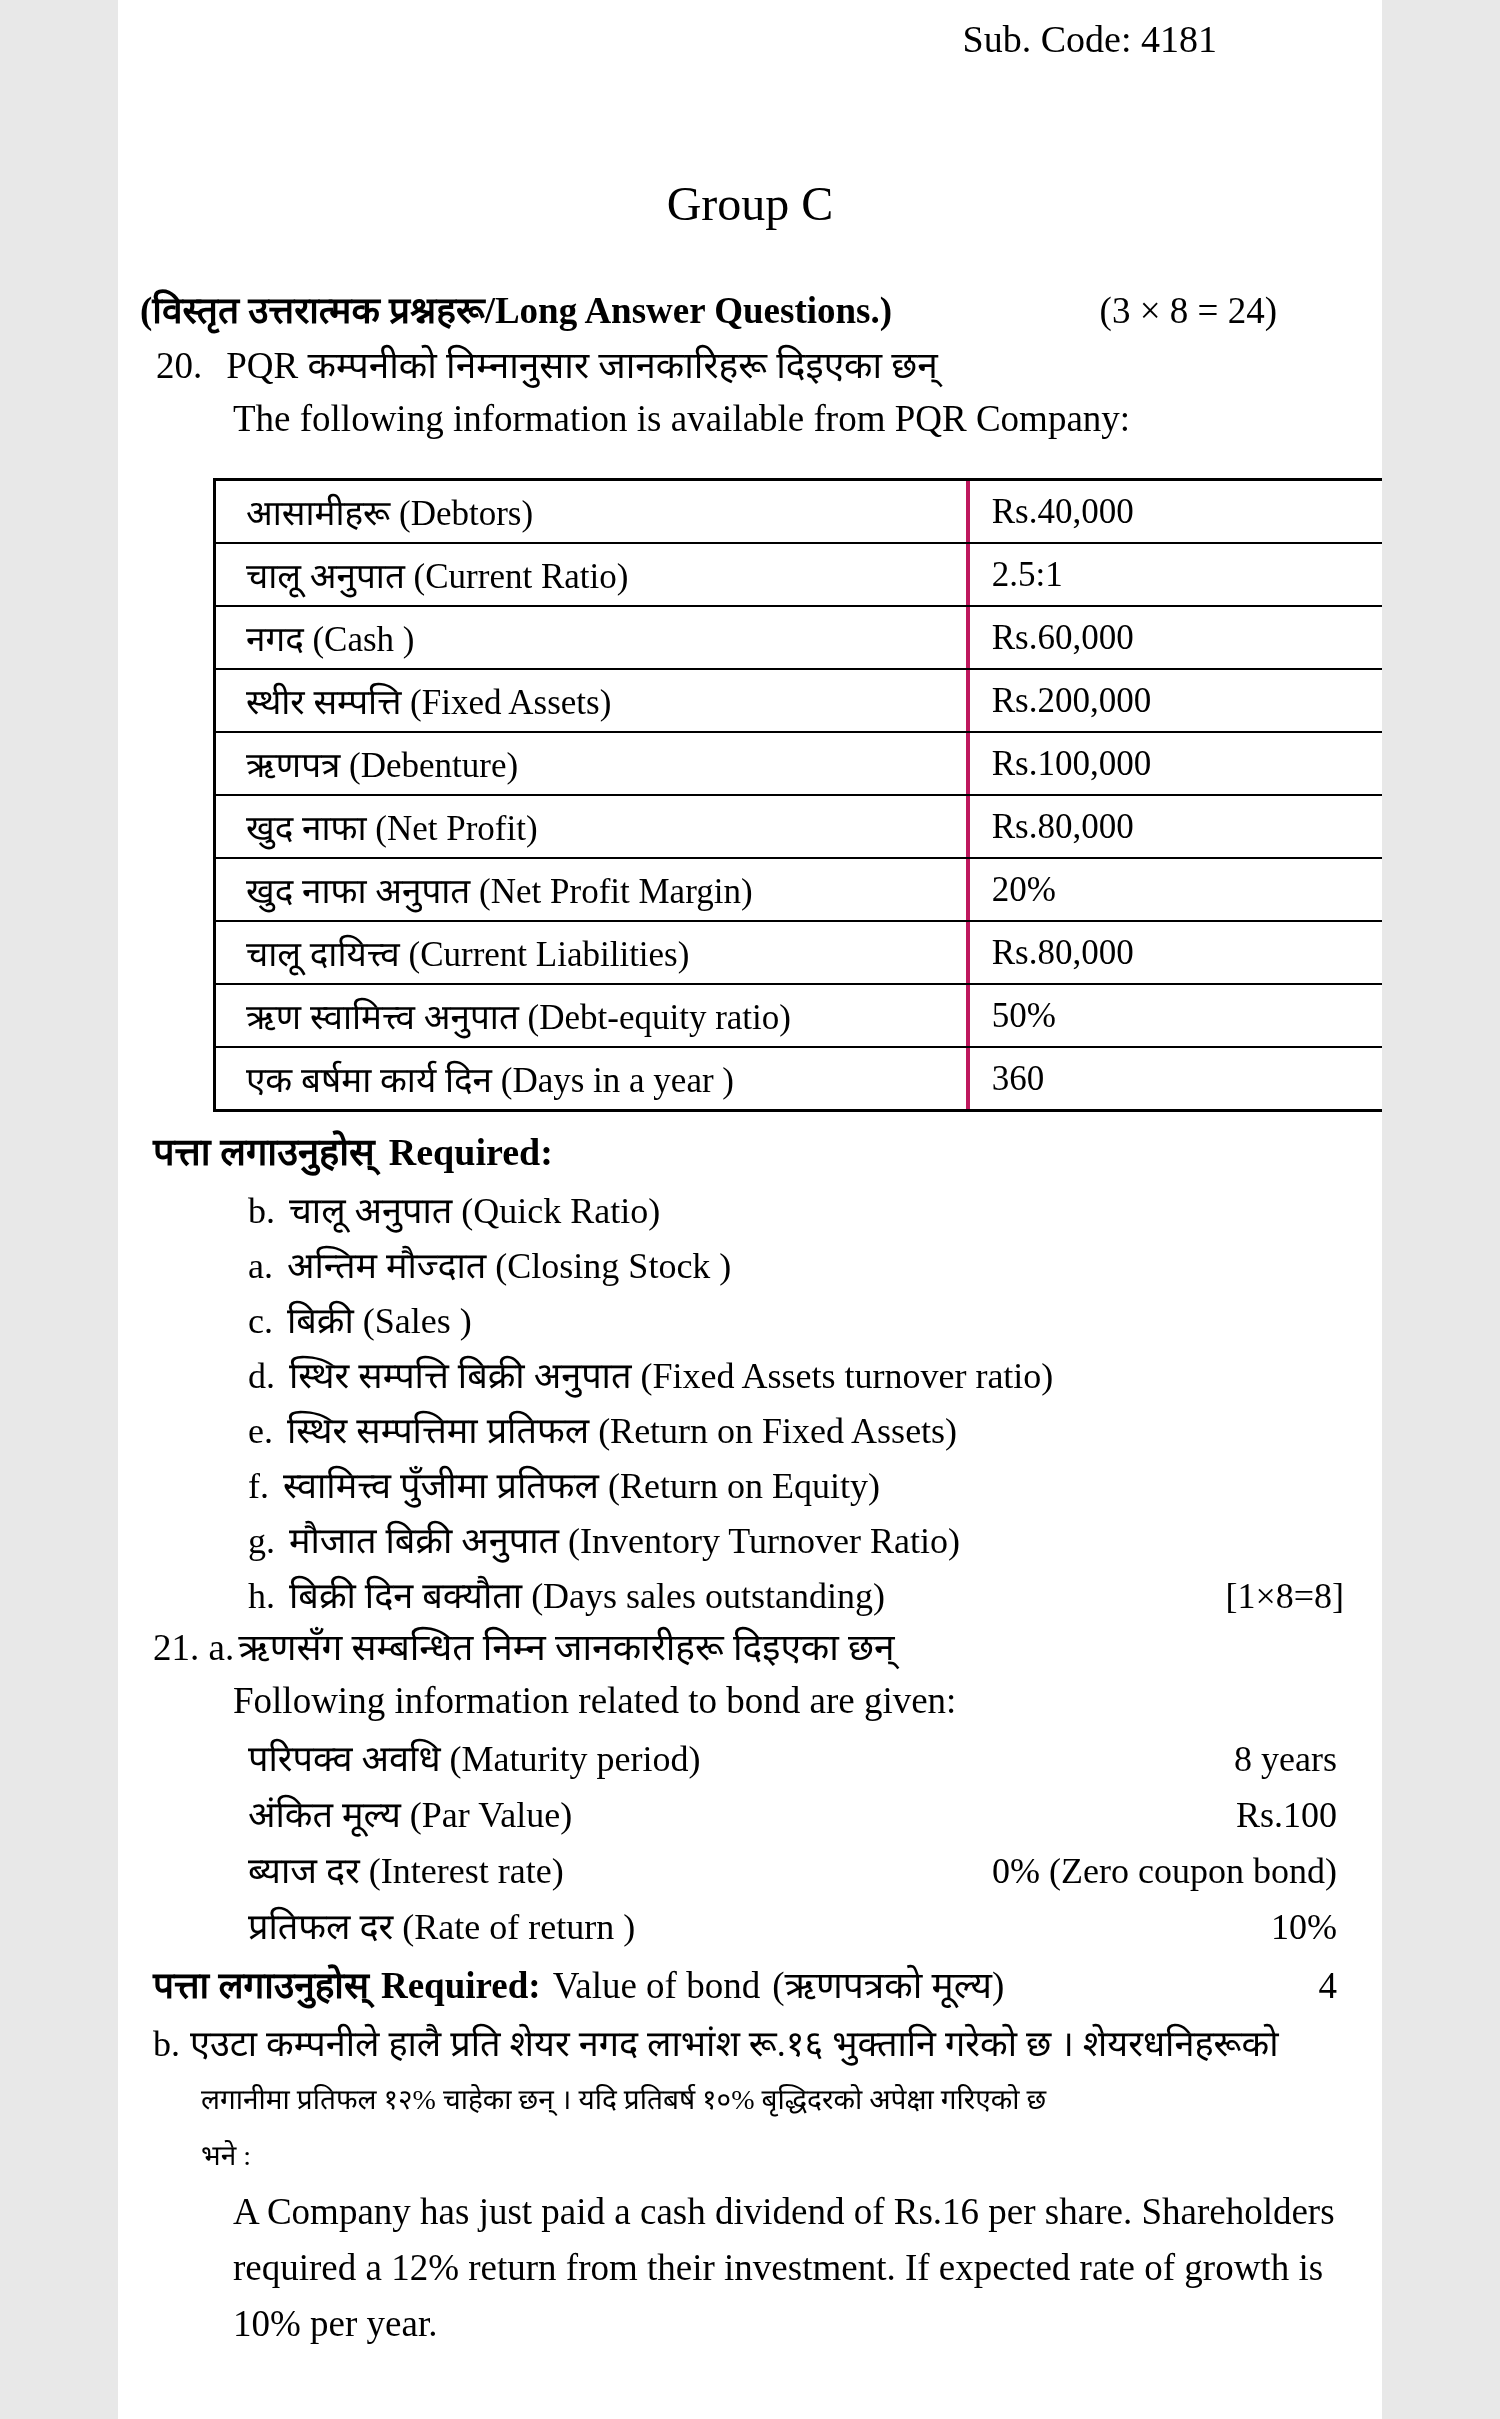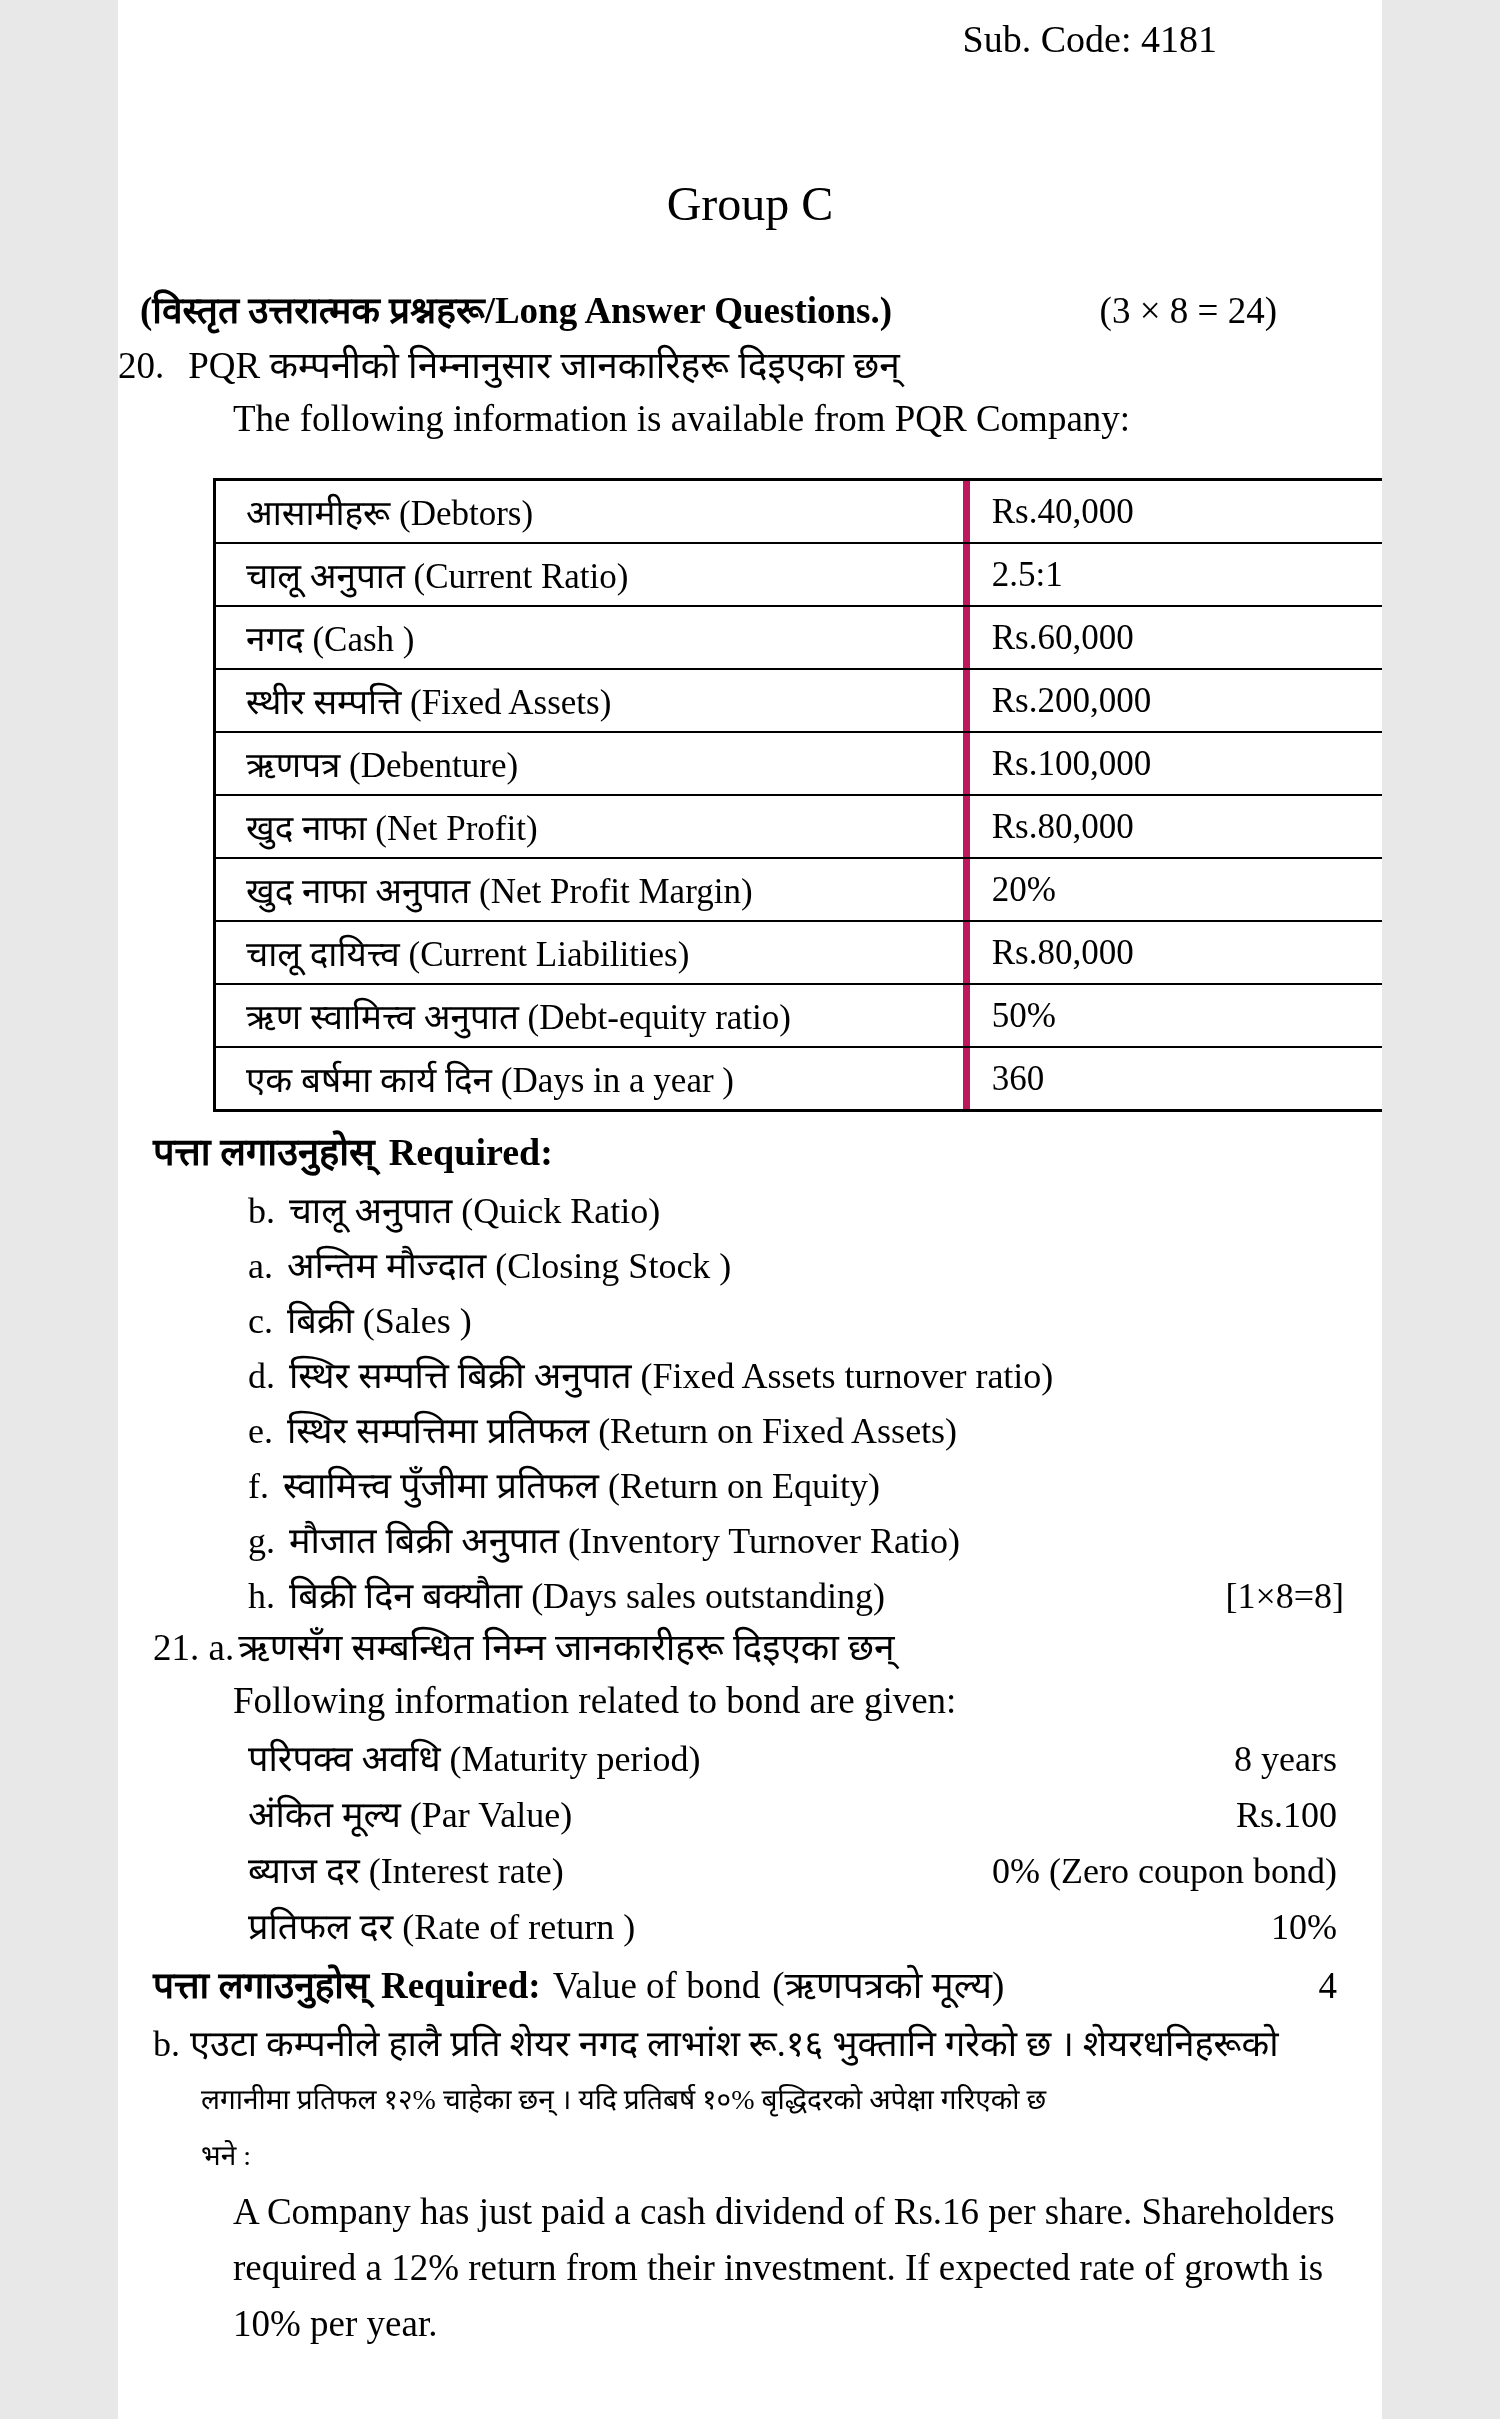--- a/index.html
+++ b/index.html
@@ -34,20 +34,21 @@
     justify-content:space-between;
     align-items:baseline;
     margin-top:58px;
     padding-left:22px;
     padding-right:105px;
     font-size:37px;
     line-height:50px;
   }
   .bold { font-weight:bold; }
   .q-line {
+    padding-left:38px;
     font-size:37px;
     line-height:52px;
     margin-top:4px;
   }
   .q-line .q-num { margin-right:24px; }
   .en-line {
     padding-left:115px;
     font-size:37px;
     line-height:50px;
     margin-top:2px;
@@ -56,21 +57,21 @@
     margin:34px 0 0 95px;
     width:1352px;
     border:3px solid #000;
     box-sizing:border-box;
   }
   .frow { display:flex; height:61px; border-top:2px solid #000; }
   .frow:first-child { border-top:none; }
   .fcell-label {
     width:56%;
     box-sizing:border-box;
-    border-right:7px solid #be185d;
+    border-right:4px solid #be185d;
     display:flex; align-items:center;
     padding-left:30px;
     font-size:35px;
   }
   .fcell-value {
     flex:1;
     display:flex; align-items:center;
     padding-left:22px;
     font-size:35px;
   }

